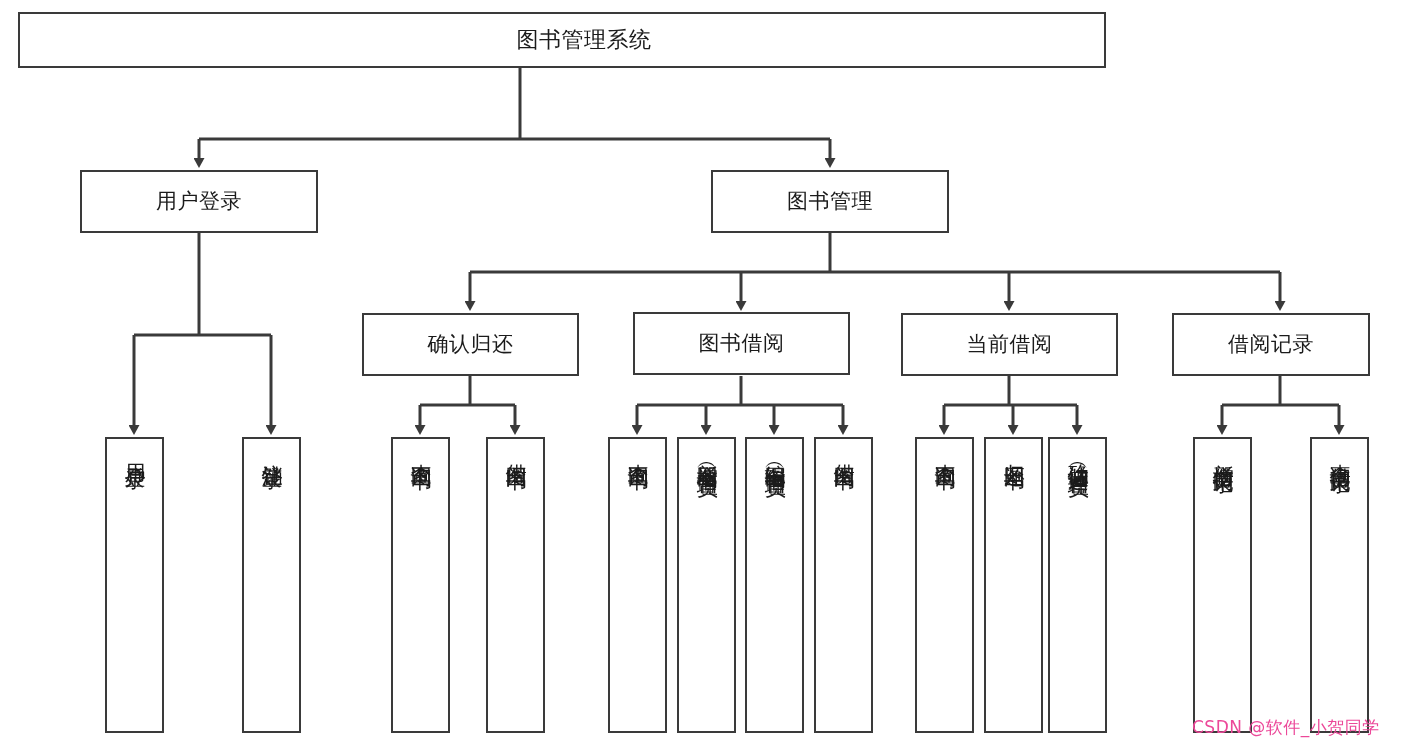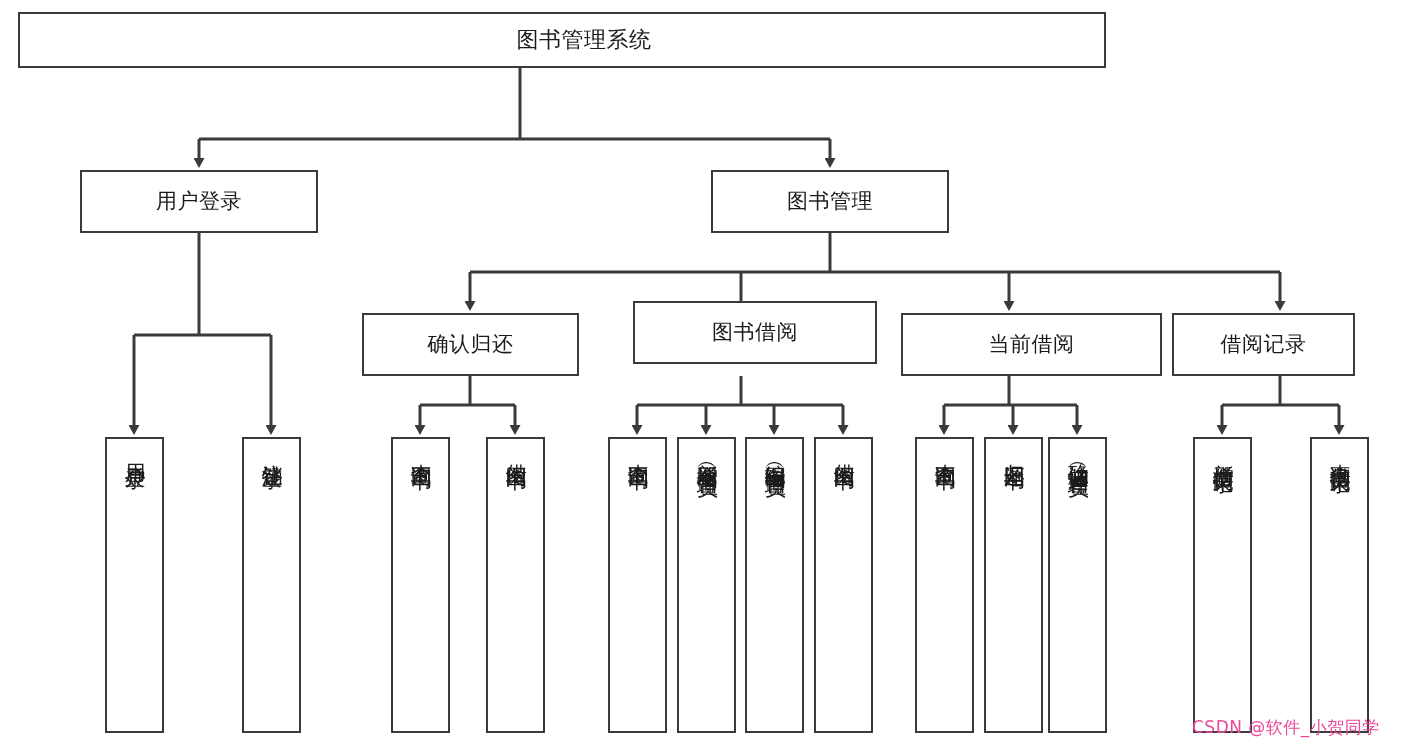--- a/index.html
+++ b/index.html
@@ -129,27 +129,27 @@
   <div class="node horiz" style="left:80px; top:170px; width:238px; height:63px;">
     <span>用户登录</span>
   </div>
   <div class="node horiz" style="left:711px; top:170px; width:238px; height:63px;text-align:right;">
     <span>图书管理</span>
   </div>
 
   <div class="node horiz" style="left:362px; top:313px; width:217px; height:63px;">
     <span>确认归还</span>
   </div>
-  <div class="node horiz" style="left:633px; top:301px; width:244px; height:63px;">
+  <div class="node horiz" style="left:633px; top:312px; width:217px; height:63px;">
     <span>图书借阅</span>
   </div>
-  <div class="node horiz" style="left:901px; top:313px; width:261px; height:63px;">
+  <div class="node horiz" style="left:901px; top:313px; width:217px; height:63px;">
     <span>当前借阅</span>
   </div>
-  <div class="node horiz" style="left:1172px; top:313px; width:183px; height:63px;">
+  <div class="node horiz" style="left:1172px; top:313px; width:198px; height:63px;">
     <span>借阅记录</span>
   </div>
 
   <div class="node vert" style="left:105px; top:437px; width:59px; height:296px;">
     <span class="vtext">用户登录</span>
   </div>
   <div class="node vert" style="left:242px; top:437px; width:59px; height:296px;">
     <span class="vtext">注销登录</span>
   </div>
 

